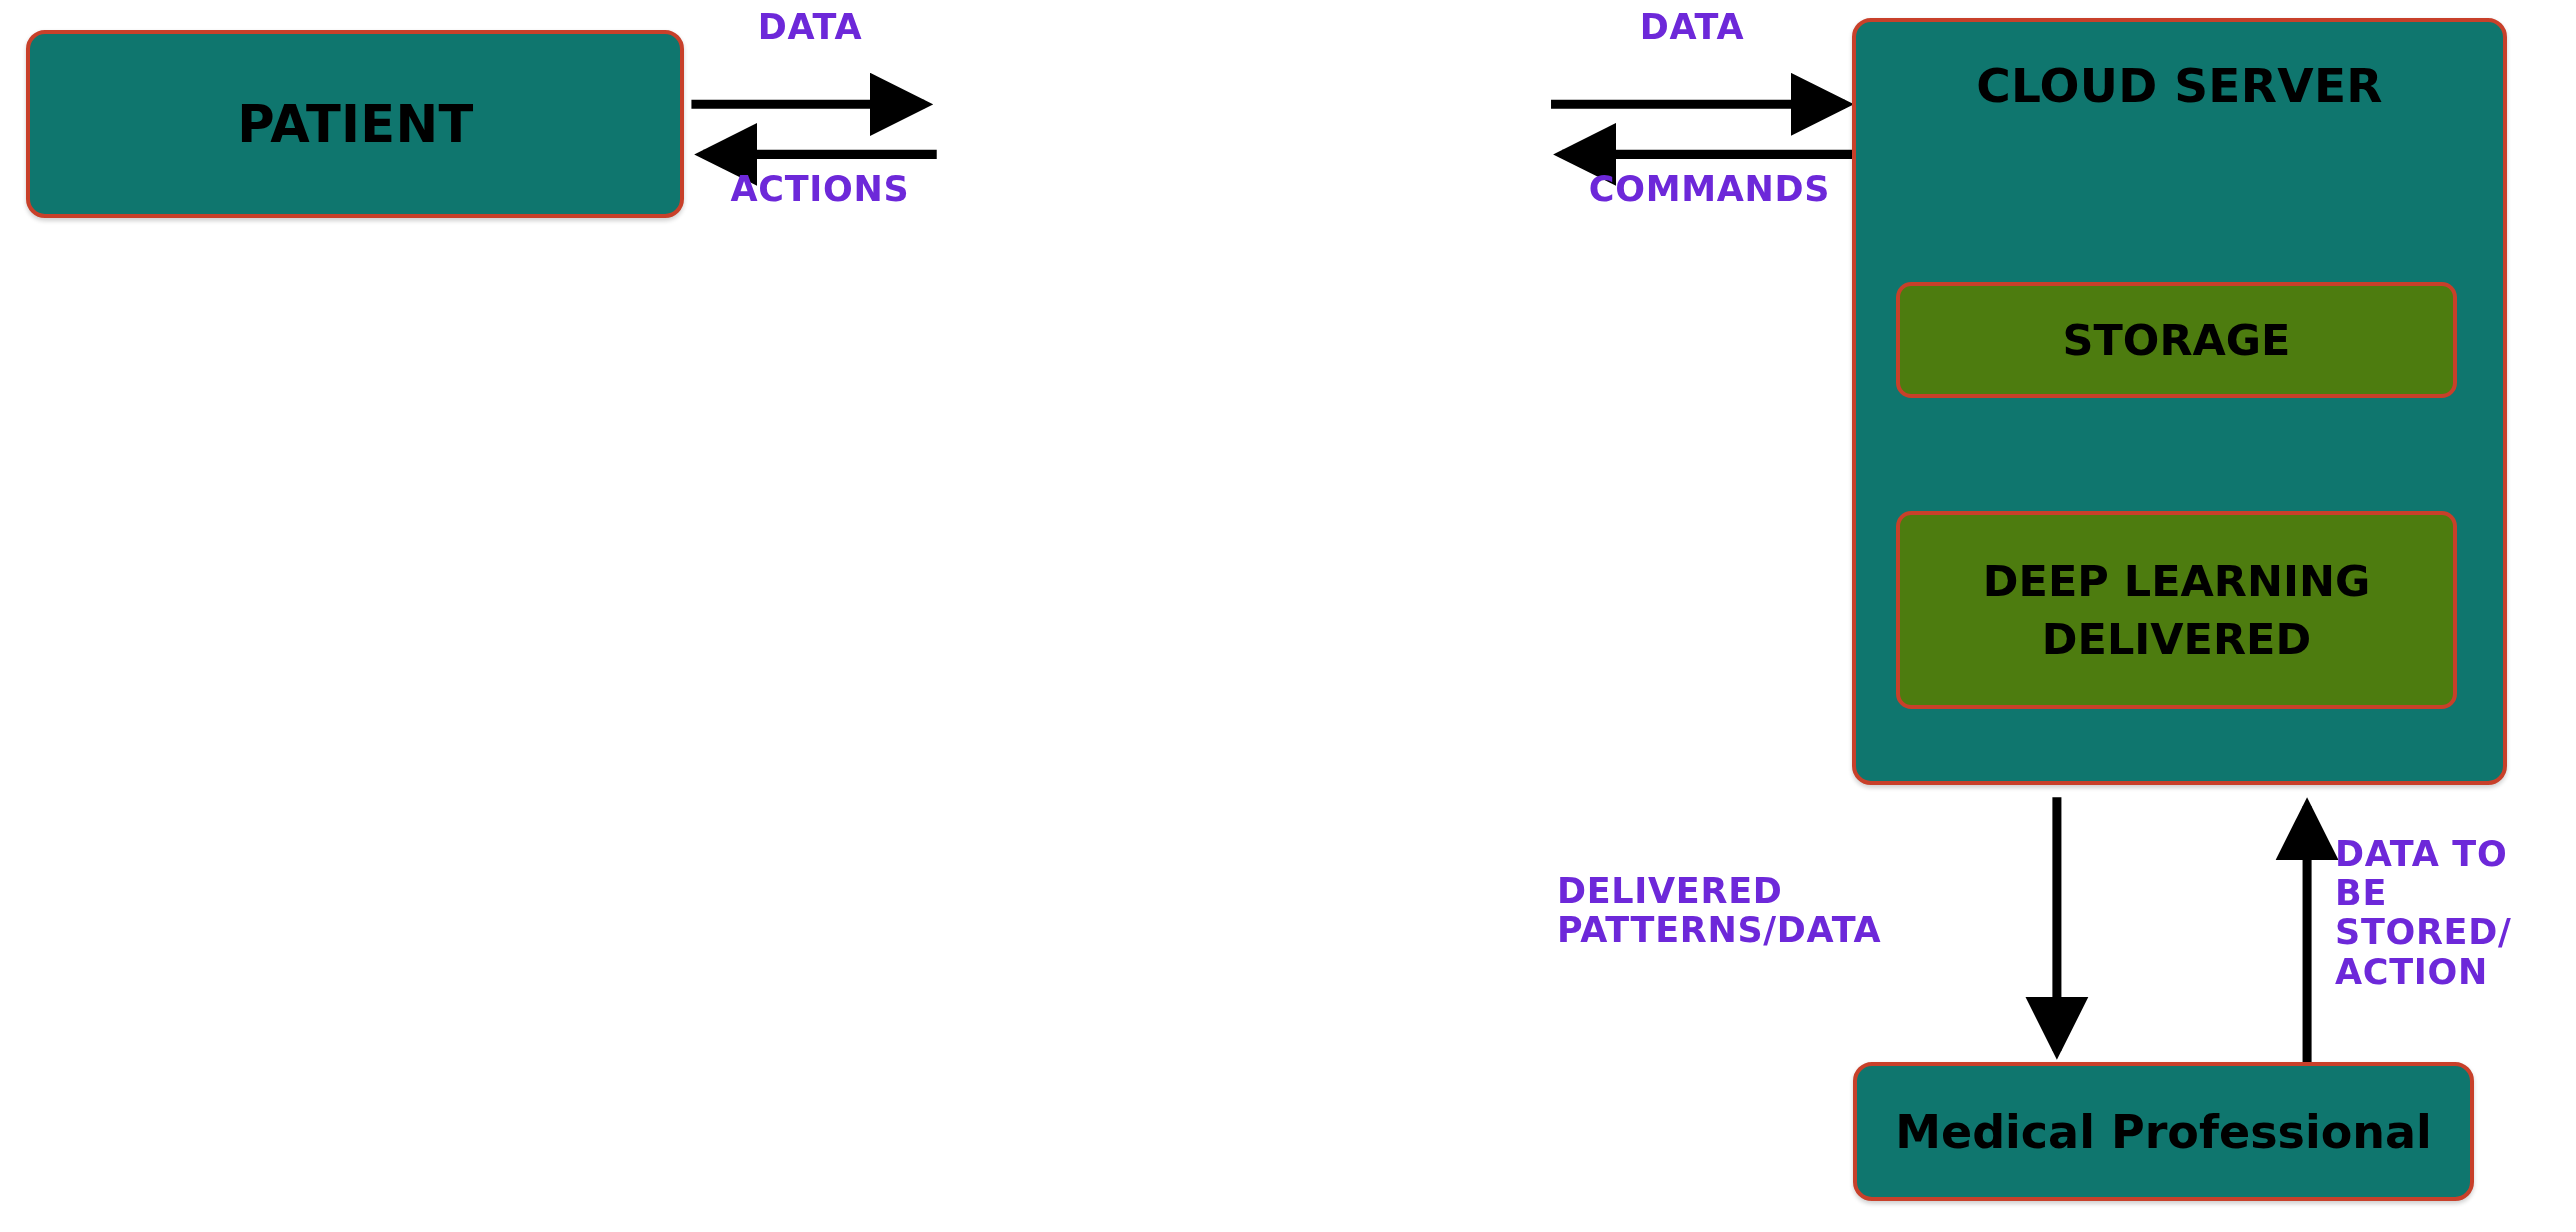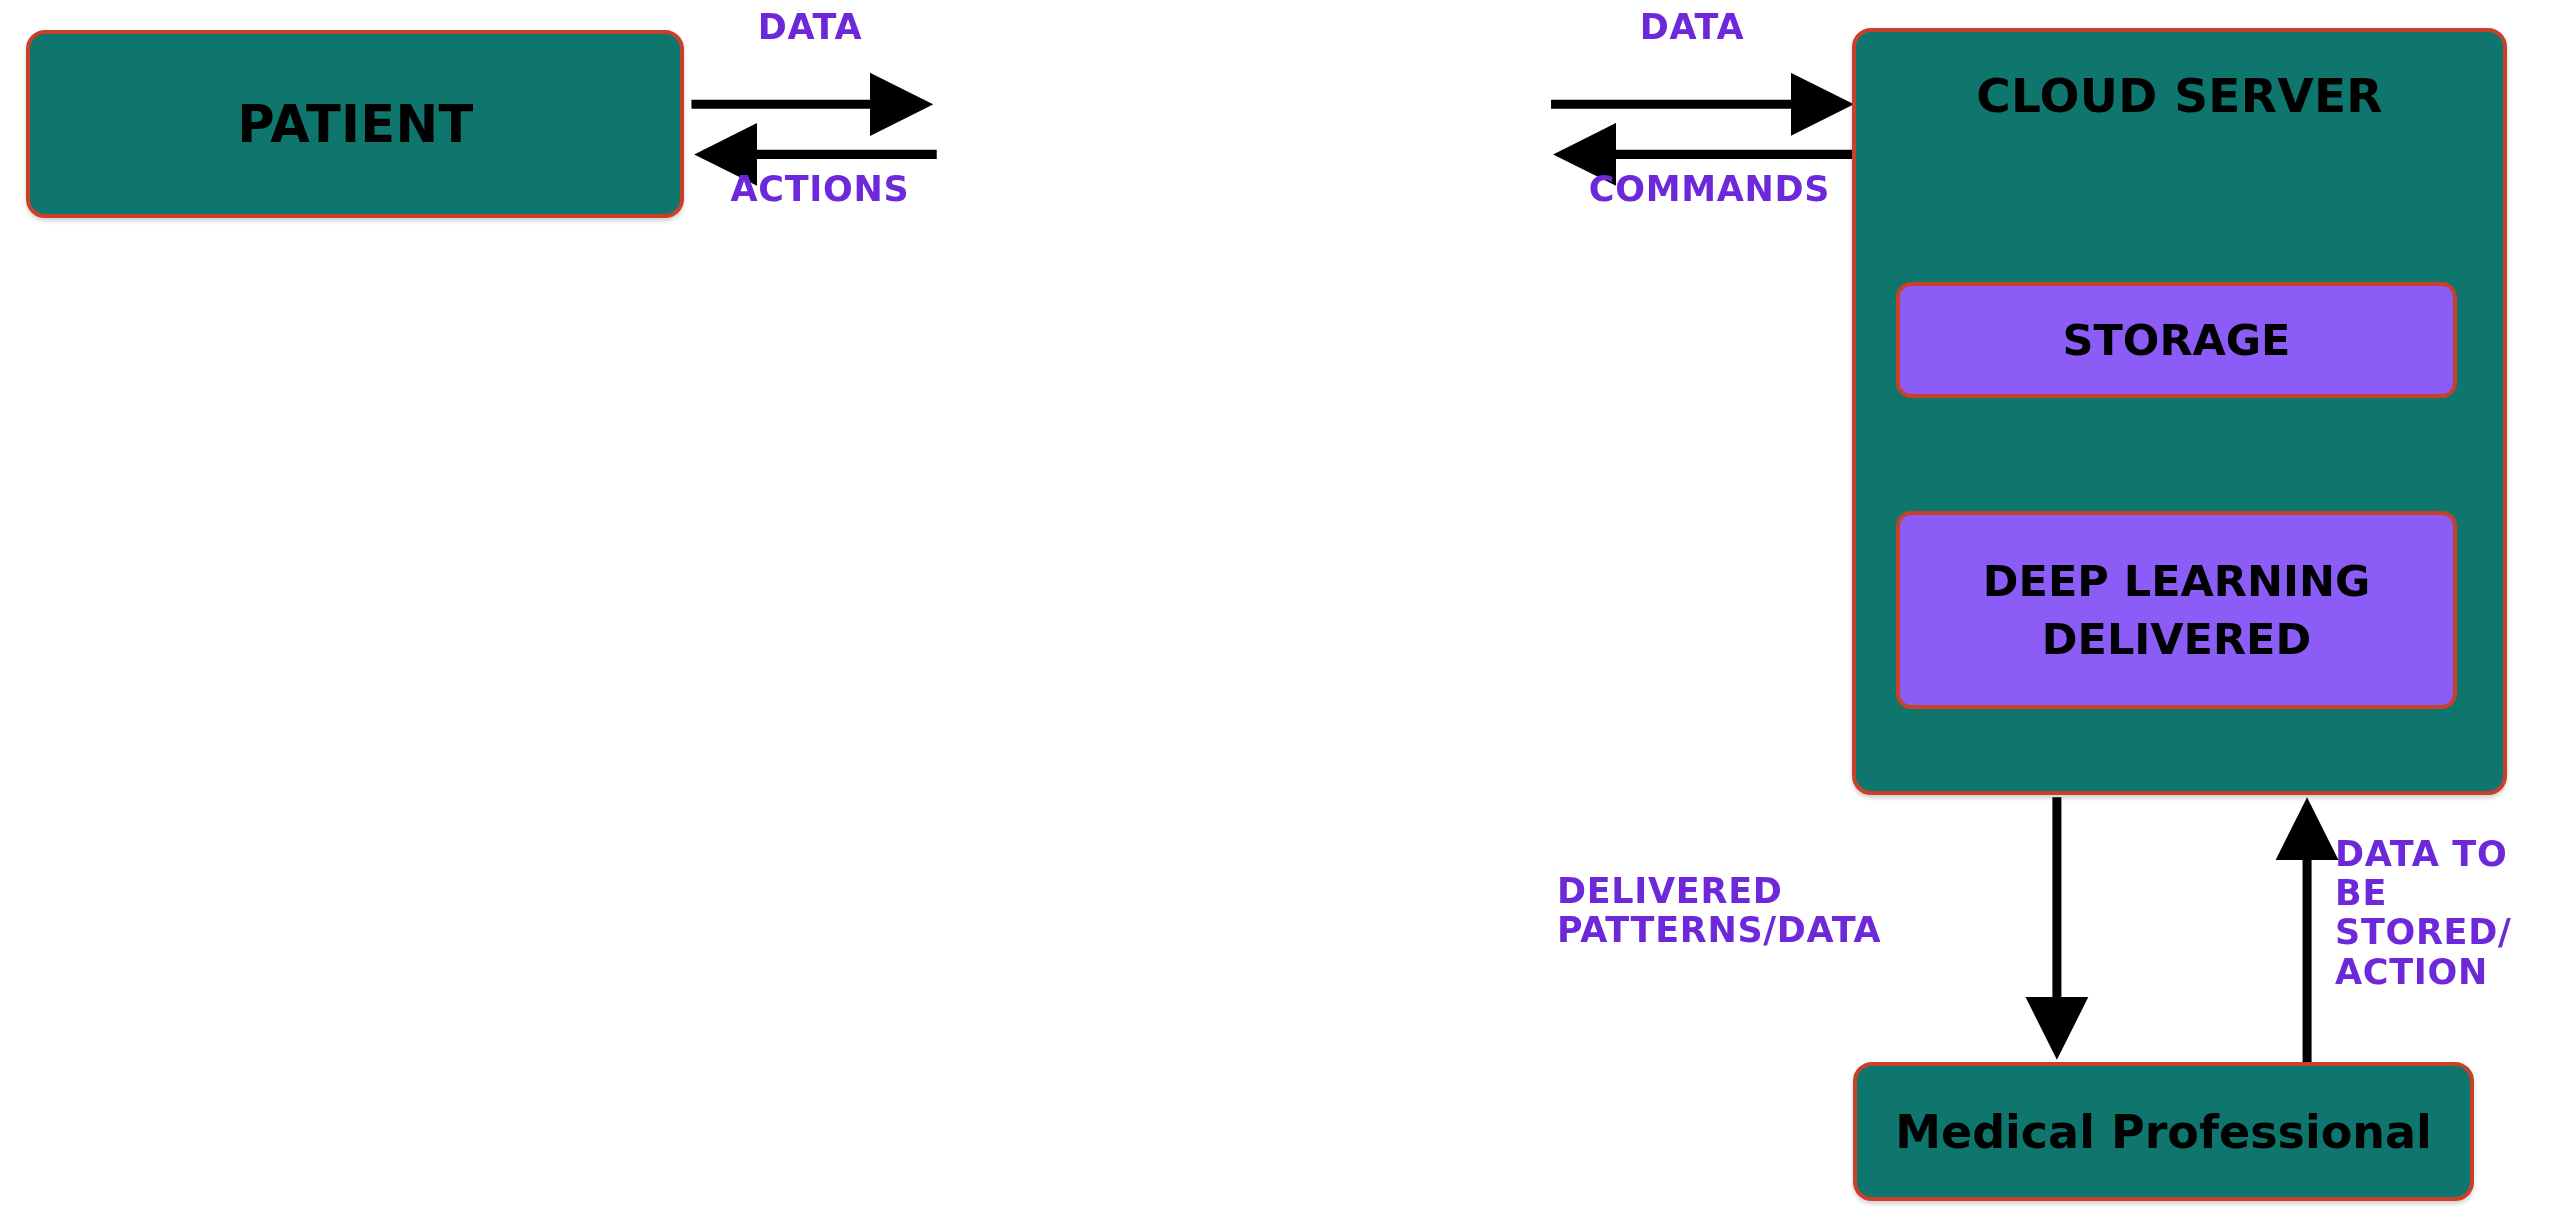--- a/index.html
+++ b/index.html
@@ -17,37 +17,37 @@
     justify-content:center;
     color:#000000;
     font-weight:700;
     letter-spacing:0.3px;
     text-align:center;
     box-shadow:0 2.1px 4.2px rgba(0,0,0,.18);
   }
   .subnode{
     position:absolute;
     box-sizing:border-box;
-    background:#8b5cf6;
+    background:#4d7c0f;
     border:4.9px solid #c8402a;
     border-radius:15.3px;
     display:flex;
     align-items:center;
     justify-content:center;
     flex-direction:column;
     color:#000000;
     font-weight:700;
     text-align:center;
     line-height:1.35;
   }
 
   
   #node-patient{left:26.4px;top:30px;width:658px;height:188px;font-size:51px;}
   #node-device{left:940px;top:30px;width:605px;height:188px;font-size:51px;}
-  #node-cloud{left:1852px;top:28px;width:655px;height:767px;
+  #node-cloud{left:1852px;top:18px;width:655px;height:767px;
               align-items:flex-start;justify-content:center;
               padding-top:36px;font-size:47px;}
   #node-cloud .cloud-title{width:100%;text-align:center;}
   #node-medical{left:1853px;top:1062px;width:621px;height:139px;font-size:46px;letter-spacing:0;}
 
   #sub-storage{left:1896px;top:282px;width:561px;height:116px;font-size:43px;}
   #sub-dl{left:1896px;top:511px;width:561px;height:198px;font-size:43px;align-items:center;}
 
   
   #arrows{position:absolute;left:0;top:0;width:2576px;height:1233px;pointer-events:none;}

